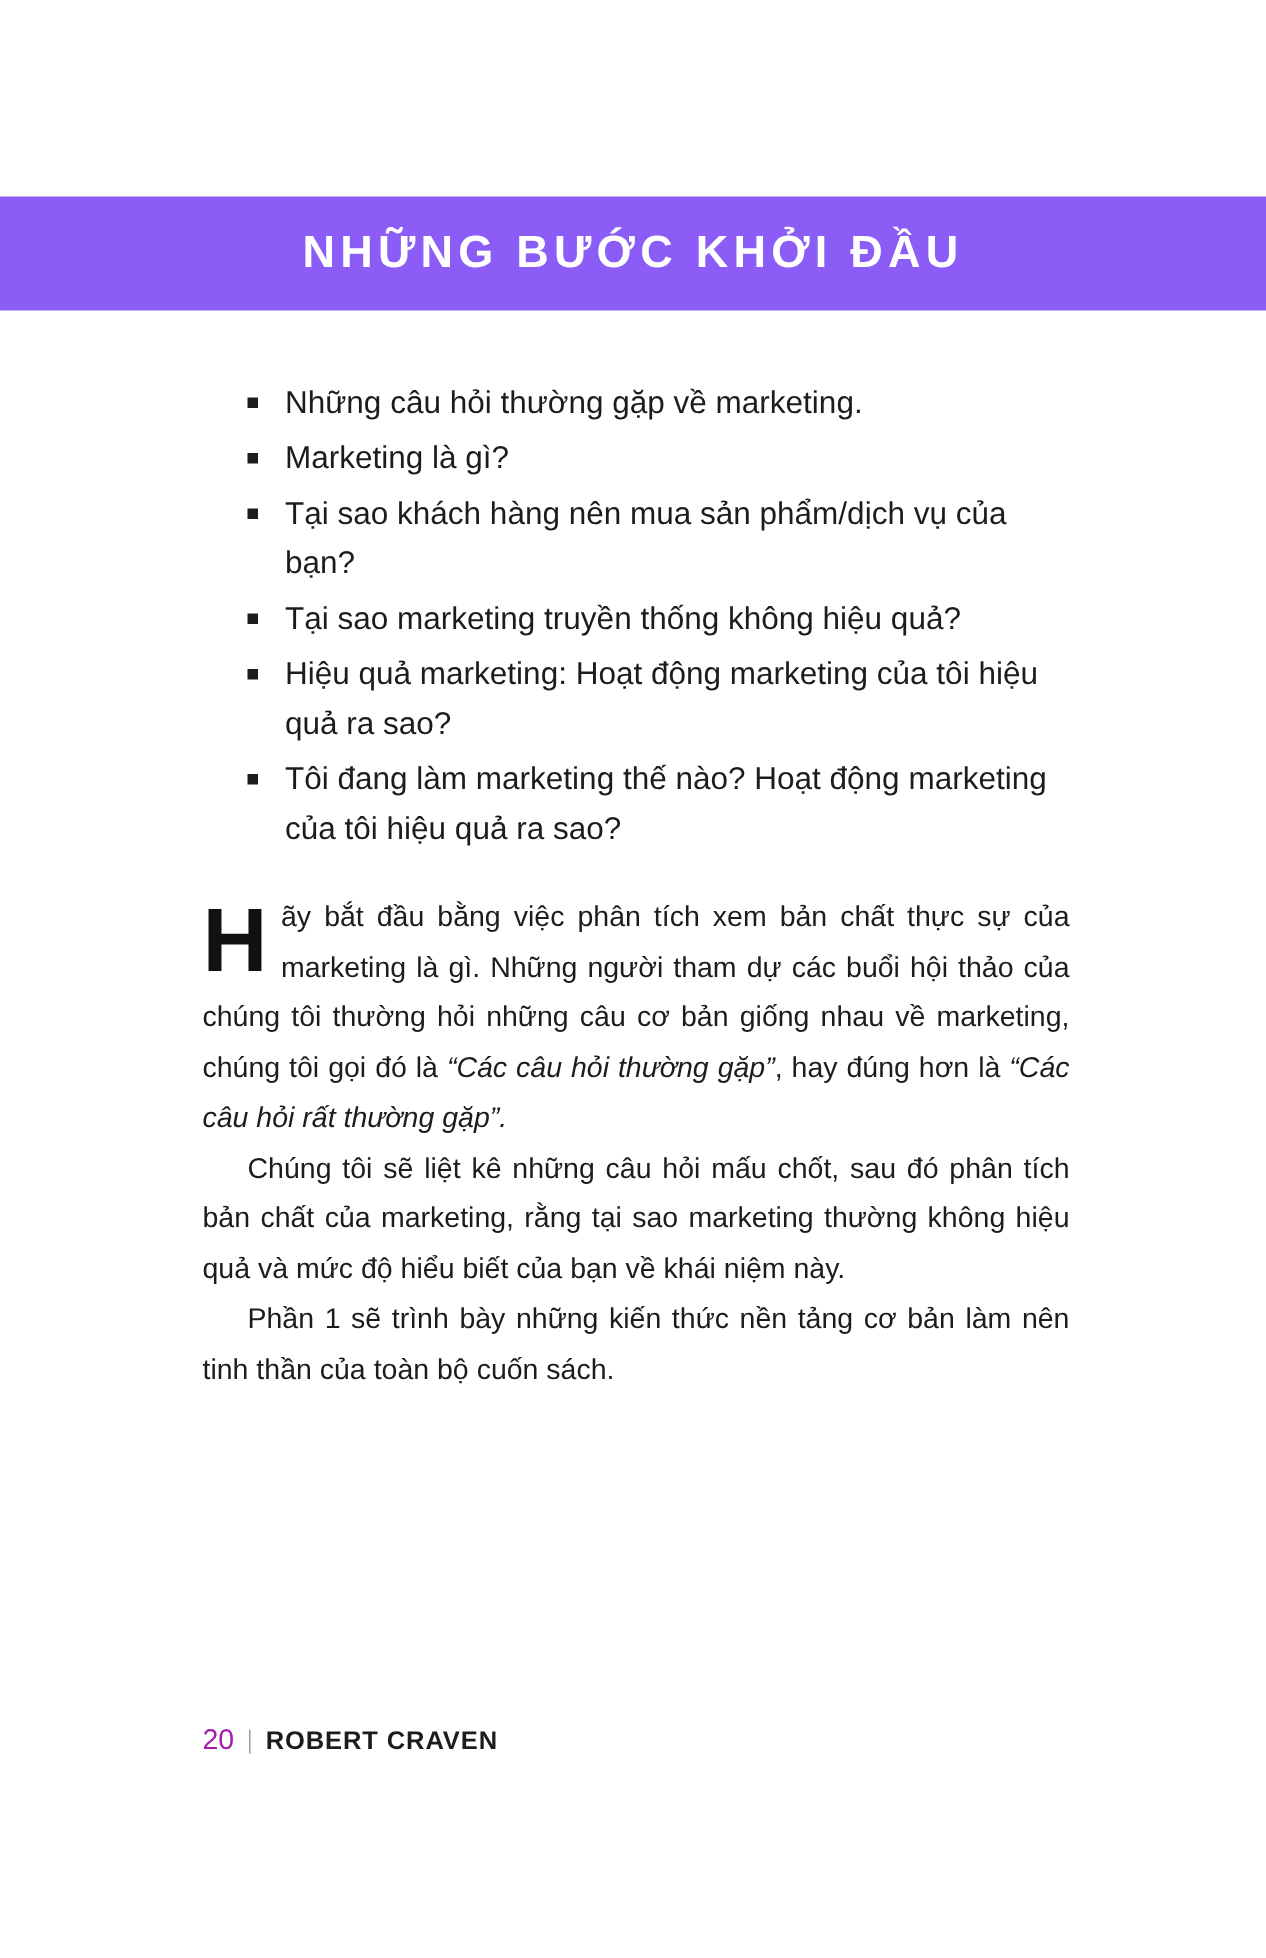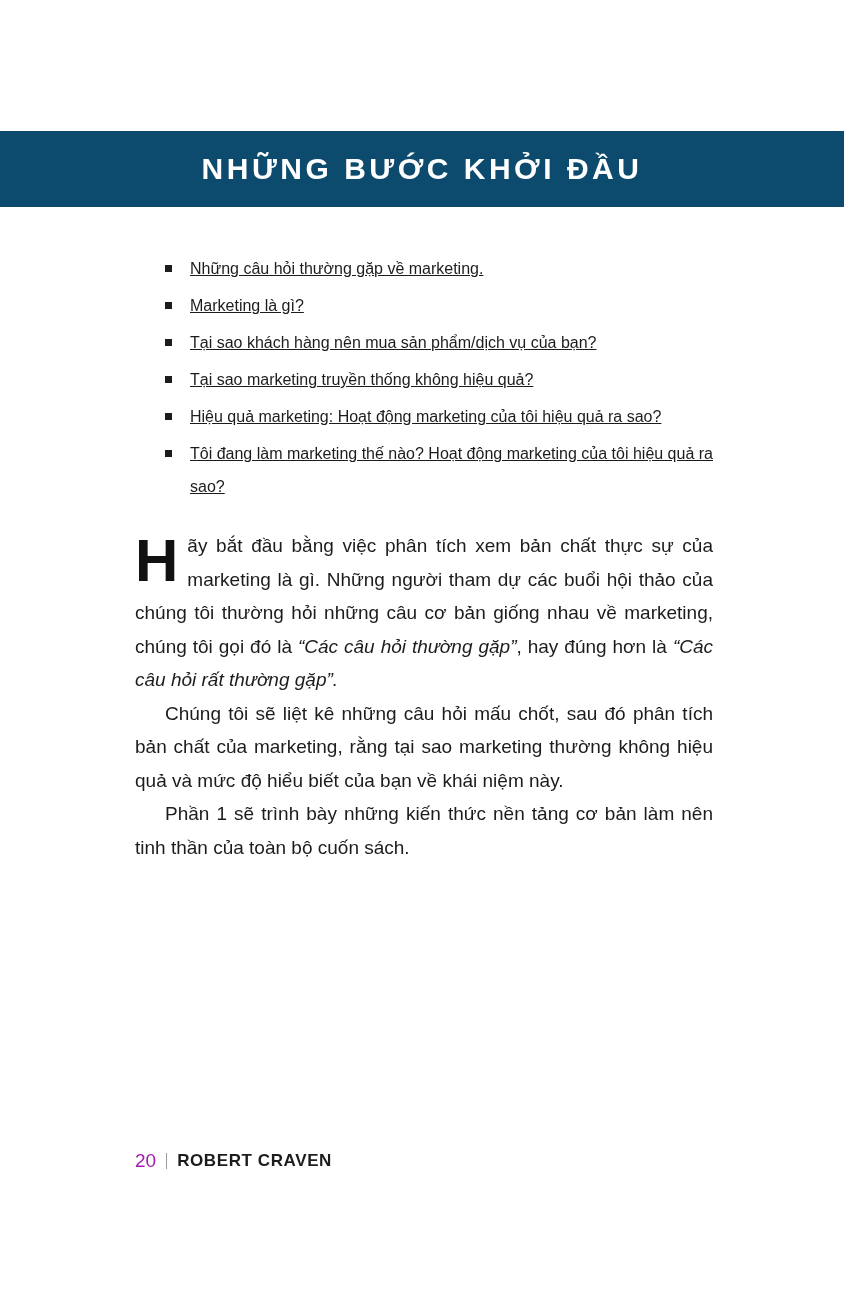--- a/index.html
+++ b/index.html
@@ -16,21 +16,21 @@
     color: #1c1c1c;
     overflow: hidden;
   }
   
   .band {
     position: absolute;
     top: 131px;
     left: 0;
     width: 844px;
     height: 76px;
-    background: #0c4a6e;
+    background: #8b5cf6;
     display: flex;
     align-items: center;
     justify-content: center;
   }
   .band h1 {
     margin: 0;
     color: #ffffff;
     font-size: 30px;
     font-weight: 700;
     letter-spacing: 3.5px;
@@ -45,24 +45,23 @@
   }
   
   .bullets {
     list-style: none;
     margin: 0 0 26px 0;
     padding: 0;
   }
   .bullets li {
     position: relative;
     padding-left: 55px;
-    font-size: 16px;
+    font-size: 21px;
     line-height: 33px;
     margin-bottom: 4px;
-    text-decoration: underline;
   }
   .sq {
     position: absolute;
     left: 30px;
     top: 13px;
     width: 7px;
     height: 7px;
     background: #1c1c1c;
     display: inline-block;
   }

